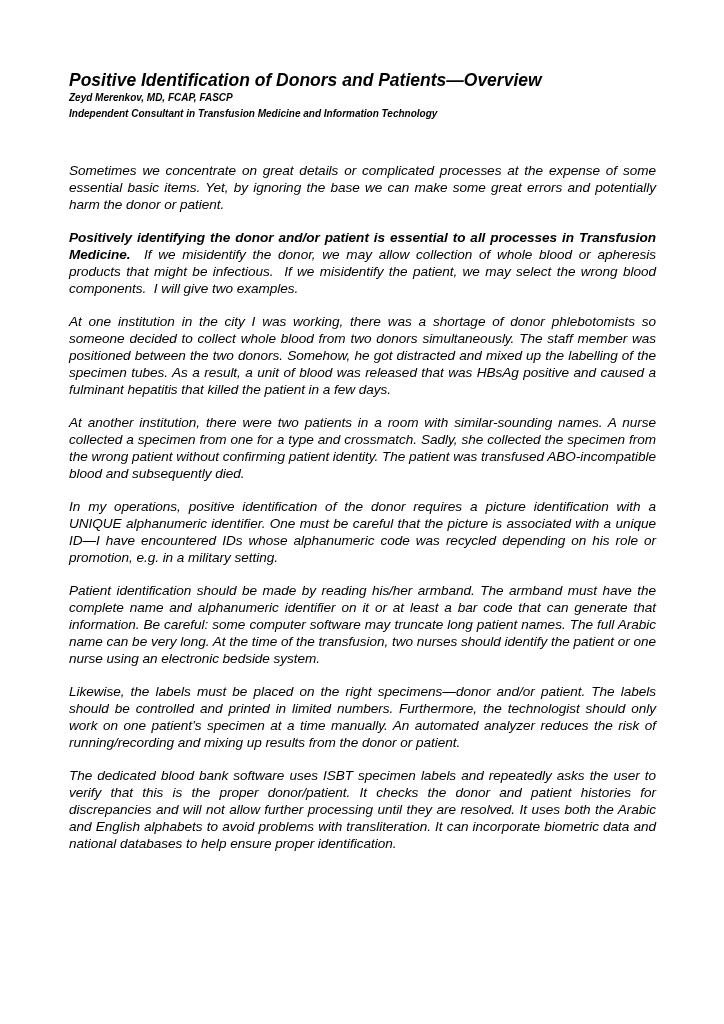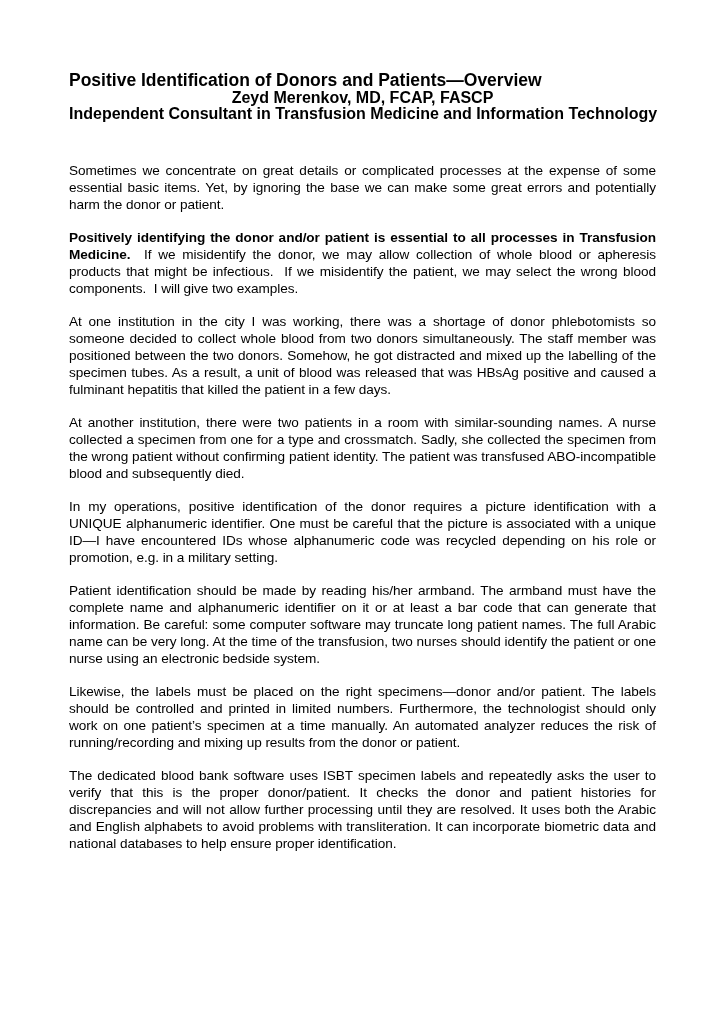--- a/index.html
+++ b/index.html
@@ -4,35 +4,35 @@
 <style>
   html, body { margin: 0; padding: 0; background: #ffffff; }
   body { width: 724px; height: 1024px; position: relative; overflow: hidden; }
   .page {
     position: absolute;
     left: 69px;
     top: 70px;
     width: 587px;
     color: #000000;
     font-family: "Liberation Sans", sans-serif;
+    font-style: italic;
   }
   .title {
     font-size: 17.5px;
     font-weight: bold;
     line-height: 20px;
     margin: 0;
     white-space: nowrap;
   }
   .subtitle {
-    font-size: 16px;
+    font-size: 10px;
     font-weight: bold;
     line-height: 16px;
     margin: 0;
     white-space: nowrap;
-    text-align: center;
   }
   .body-text {
     margin-top: 40px;
   }
   .para {
     font-size: 13.6px;
     line-height: 17px;
     text-align: justify;
     margin: 0 0 16px 0;
     letter-spacing: -0.05px;

